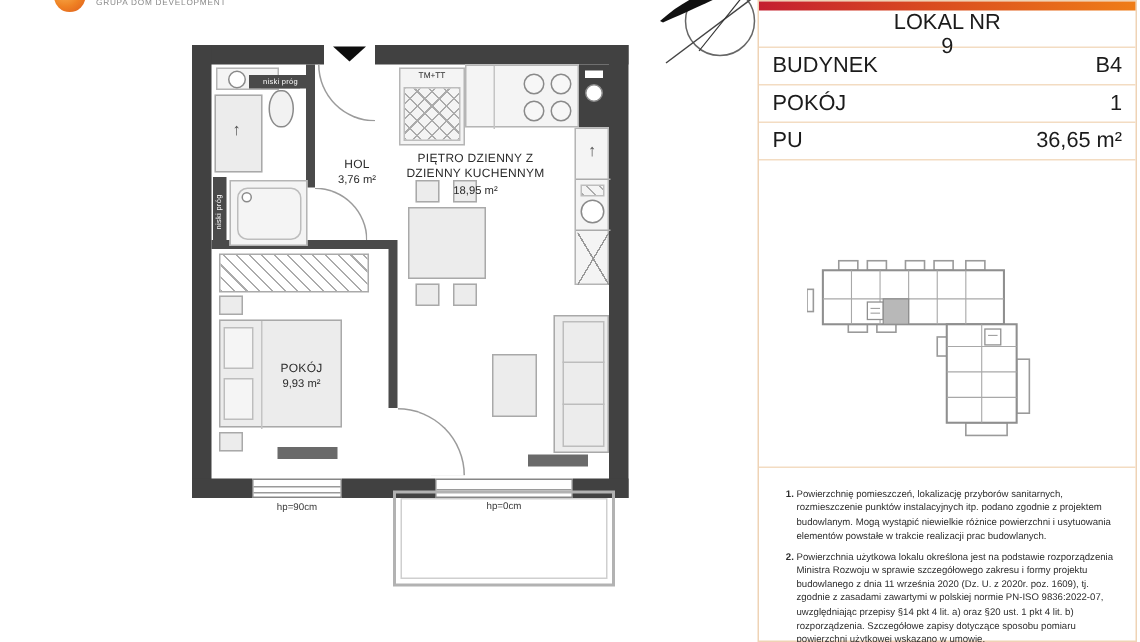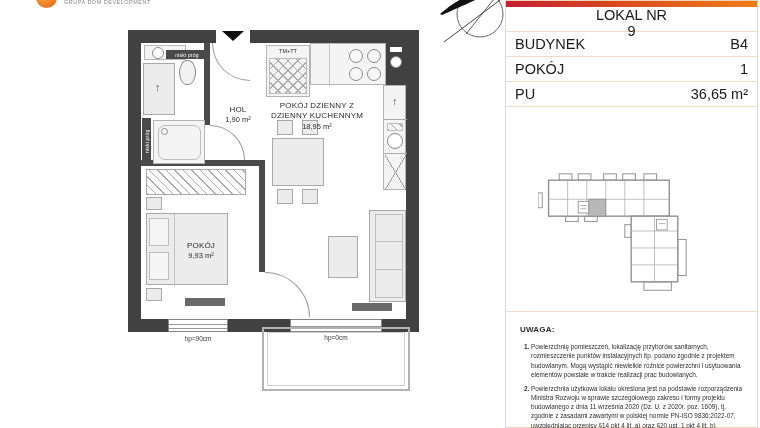--- a/index.html
+++ b/index.html
@@ -159,24 +159,24 @@
   <div class="abs furn" style="left:146px;top:197px;width:16px;height:13px;"></div>
   <div class="abs furn" style="left:146px;top:288px;width:16px;height:13px;"></div>
   <div class="abs darkfurn" style="left:185px;top:298px;width:40px;height:8px;"></div>
 
   <div class="abs" style="left:262px;top:327px;width:148px;height:64px;border:2px solid #b2b2b2;">
     <div class="abs" style="left:3px;top:3px;right:3px;bottom:3px;border:1px solid #cfcfcf;"></div>
   </div>
 
   <div class="lbl" style="left:212px;top:105px;width:52px;">
     <div class="room-name">HOL</div>
-    <div class="room-area">1,90 m²</div>
+    <div class="room-area">3,76 m²</div>
   </div>
   <div class="lbl" style="left:252px;top:101px;width:130px;">
-    <div class="room-name">POKÓJ DZIENNY Z</div>
+    <div class="room-name">PIĘTRO DZIENNY Z</div>
     <div class="room-name">DZIENNY KUCHENNYM</div>
     <div class="room-area">18,95 m²</div>
   </div>
   <div class="lbl" style="left:165px;top:241px;width:72px;">
     <div class="room-name">POKÓJ</div>
     <div class="room-area">9,93 m²</div>
   </div>
   <div class="lbl tiny" style="left:170px;top:335px;width:56px;">hp=90cm</div>
   <div class="lbl tiny" style="left:306px;top:334px;width:60px;">hp=0cm</div>
 
@@ -239,21 +239,20 @@
         </g>
         <line x1="40" y1="42" x2="46" y2="42" stroke="#8f8f8f" stroke-width="0.6"></line>
         <line x1="40" y1="45" x2="46" y2="45" stroke="#8f8f8f" stroke-width="0.6"></line>
         <line x1="114" y1="59" x2="120" y2="59" stroke="#8f8f8f" stroke-width="0.6"></line>
 
         <rect x="48" y="36" width="16" height="16" fill="#b8b8b8" stroke="#8f8f8f" stroke-width="0.8"></rect>
       </svg>
     </div>
 
     <div class="notes">
-      <h4>UWAGA:</h4>
       <ol>
         <li>Powierzchnię pomieszczeń, lokalizację przyborów sanitarnych, rozmieszczenie punktów instalacyjnych itp. podano zgodnie z projektem budowlanym. Mogą wystąpić niewielkie różnice powierzchni i usytuowania elementów powstałe w trakcie realizacji prac budowlanych.</li>
         <li>Powierzchnia użytkowa lokalu określona jest na podstawie rozporządzenia Ministra Rozwoju w sprawie szczegółowego zakresu i formy projektu budowlanego z dnia 11 września 2020 (Dz. U. z 2020r. poz. 1609), tj. zgodnie z zasadami zawartymi w polskiej normie PN-ISO 9836:2022-07, uwzględniając przepisy §14 pkt 4 lit. a) oraz §20 ust. 1 pkt 4 lit. b) rozporządzenia. Szczegółowe zapisy dotyczące sposobu pomiaru powierzchni użytkowej wskazano w umowie.</li>
 
       </ol>
     </div>
   </div>
 </div>
 
 </body></html>

